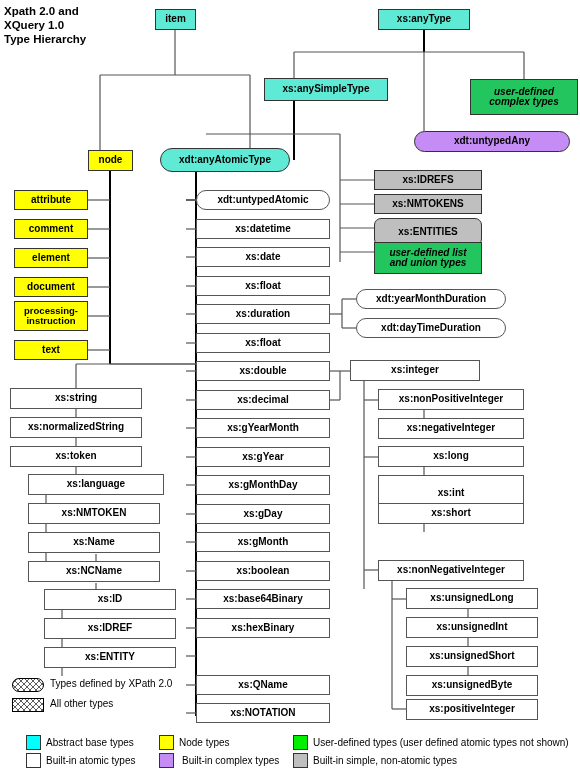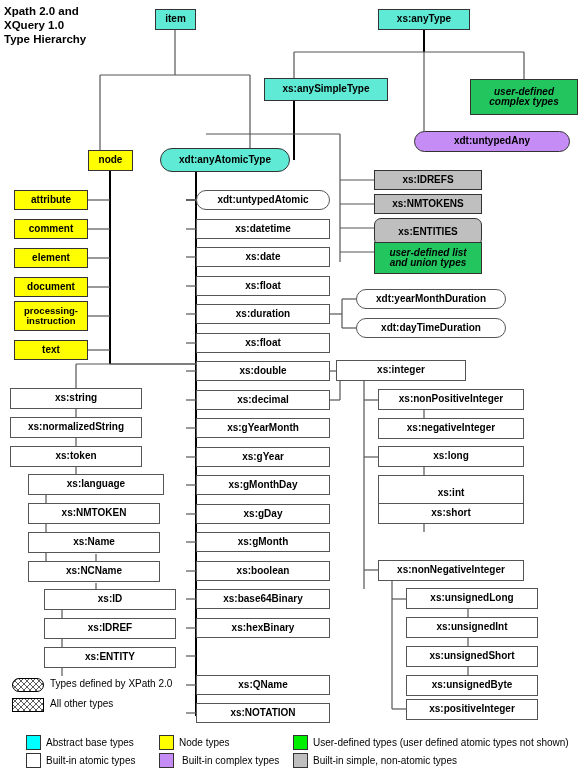--- a/index.html
+++ b/index.html
@@ -188,21 +188,21 @@
   <div class="node rect" style="left:10px;top:417px;width:132px;height:21px;">xs:normalizedString</div>
   <div class="node rect" style="left:10px;top:446px;width:132px;height:21px;">xs:token</div>
   <div class="node rect" style="left:28px;top:474px;width:136px;height:21px;">xs:language</div>
   <div class="node rect" style="left:28px;top:503px;width:132px;height:21px;">xs:NMTOKEN</div>
   <div class="node rect" style="left:28px;top:532px;width:132px;height:21px;">xs:Name</div>
   <div class="node rect" style="left:28px;top:561px;width:132px;height:21px;">xs:NCName</div>
   <div class="node rect" style="left:44px;top:589px;width:132px;height:21px;">xs:ID</div>
   <div class="node rect" style="left:44px;top:618px;width:132px;height:21px;">xs:IDREF</div>
   <div class="node rect" style="left:44px;top:647px;width:132px;height:21px;">xs:ENTITY</div>
 
-  <div class="node rect" style="left:336px;top:360px;width:130px;height:21px;">xs:integer</div>
+  <div class="node rect" style="left:350px;top:360px;width:130px;height:21px;">xs:integer</div>
   <div class="node rect" style="left:378px;top:389px;width:146px;height:21px;">xs:nonPositiveInteger</div>
   <div class="node rect" style="left:378px;top:418px;width:146px;height:21px;">xs:negativeInteger</div>
   <div class="node rect" style="left:378px;top:446px;width:146px;height:21px;">xs:long</div>
   <div class="node rect" style="left:378px;top:475px;width:146px;height:36px;">xs:int</div>
   <div class="node rect" style="left:378px;top:503px;width:146px;height:21px;">xs:short</div>
   <div class="node rect" style="left:378px;top:560px;width:146px;height:21px;">xs:nonNegativeInteger</div>
   <div class="node rect" style="left:406px;top:588px;width:132px;height:21px;">xs:unsignedLong</div>
   <div class="node rect" style="left:406px;top:617px;width:132px;height:21px;">xs:unsignedInt</div>
   <div class="node rect" style="left:406px;top:646px;width:132px;height:21px;">xs:unsignedShort</div>
   <div class="node rect" style="left:406px;top:675px;width:132px;height:21px;">xs:unsignedByte</div>

